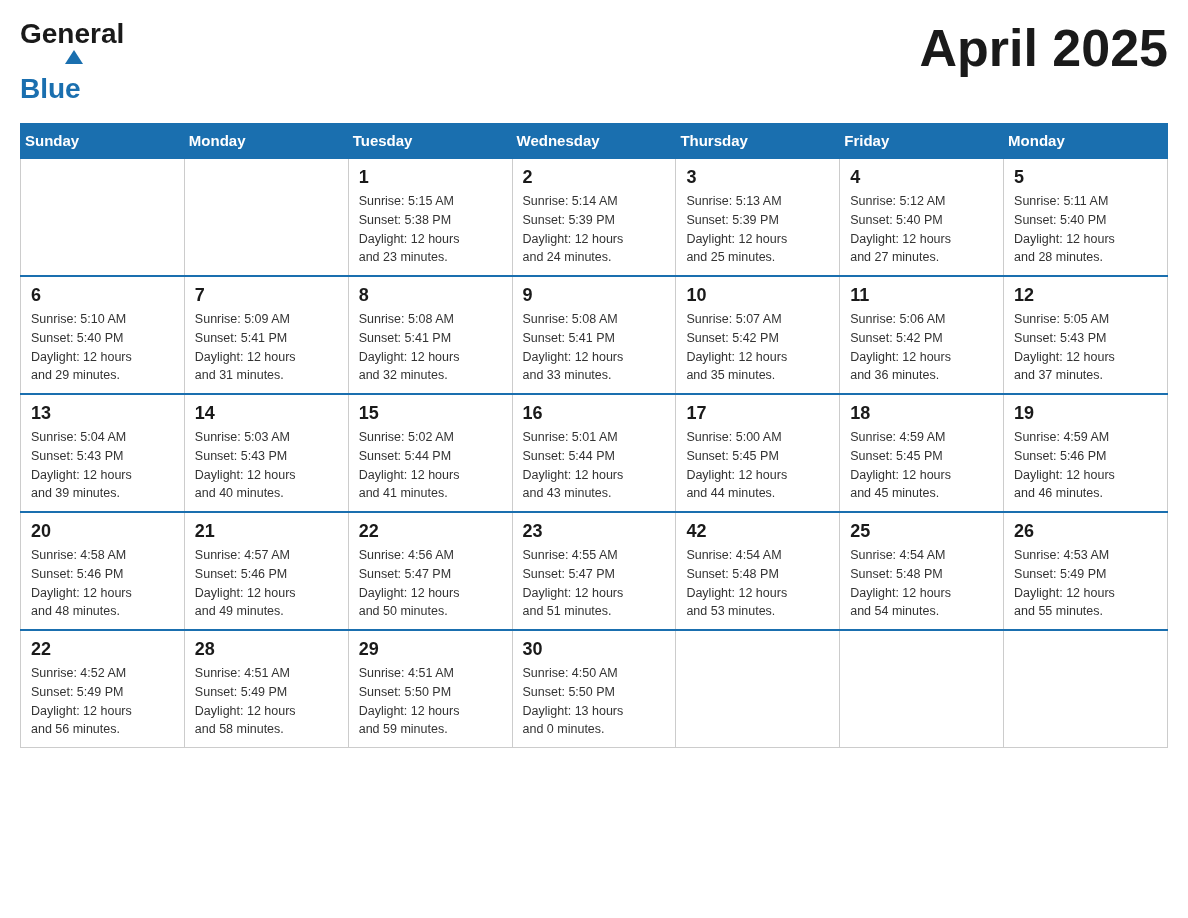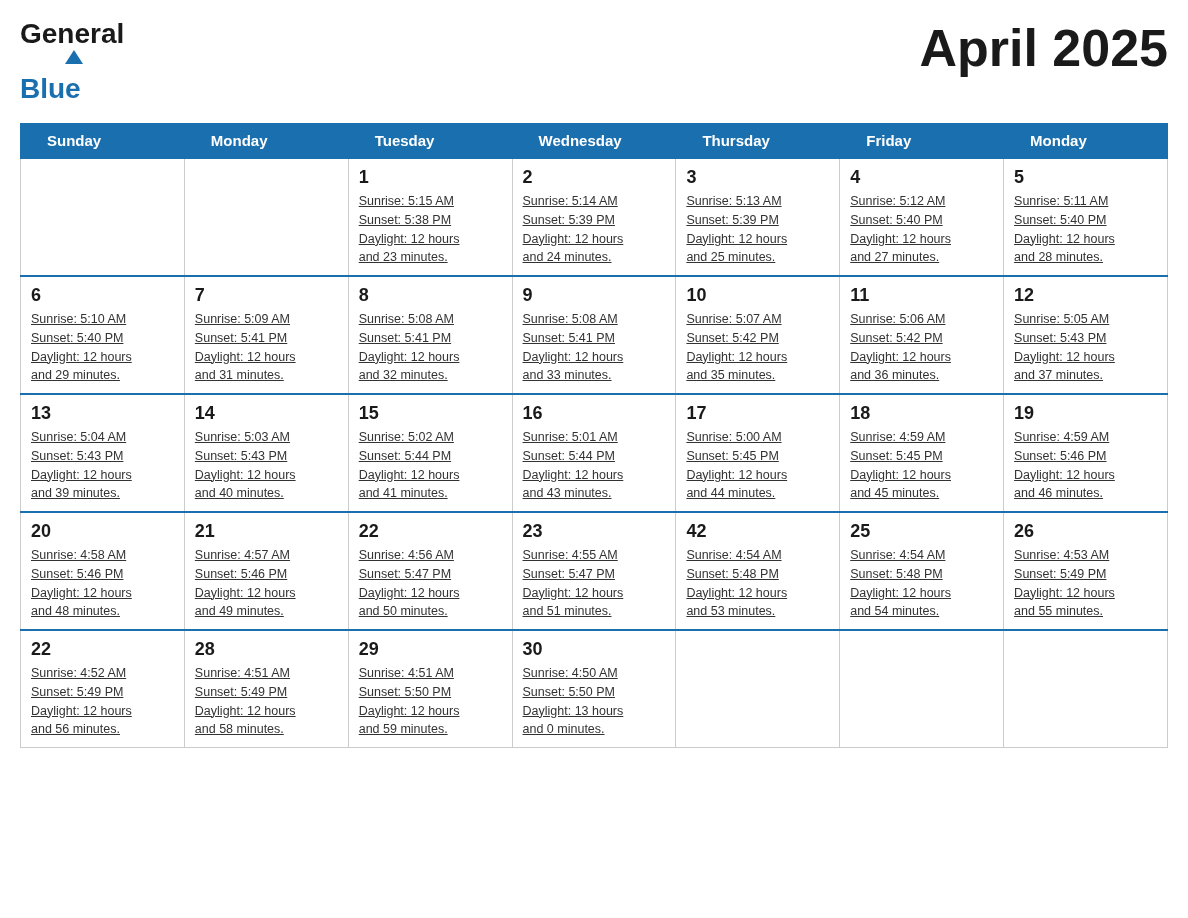--- a/index.html
+++ b/index.html
@@ -53,21 +53,21 @@
     .calendar {
       width: 100%;
       border-collapse: collapse;
       border: 1px solid #aaa;
     }
     .calendar th {
       background-color: #1a6faf;
       color: #fff;
       font-size: 15px;
       font-weight: bold;
-      padding: 8px 26px;
+      padding: 8px 4px;
       text-align: left;
       border: 1px solid #1a6faf;
     }
     .calendar td {
       vertical-align: top;
       border: 1px solid #ccc;
       padding: 8px 10px;
       width: 14.28%;
       min-height: 110px;
     }
@@ -75,21 +75,20 @@
       font-size: 18px;
       font-weight: bold;
       color: #1a1a1a;
       display: block;
       margin-bottom: 4px;
     }
     .day-info {
       font-size: 12.5px;
       color: #333;
       line-height: 1.5;
-      text-decoration: underline;
     }
     .empty-cell {
       background: #fff;
     }
     .week-row td {
       border-top: 2px solid #1a6faf;
     }
   </style>
 </head>
 <body>

